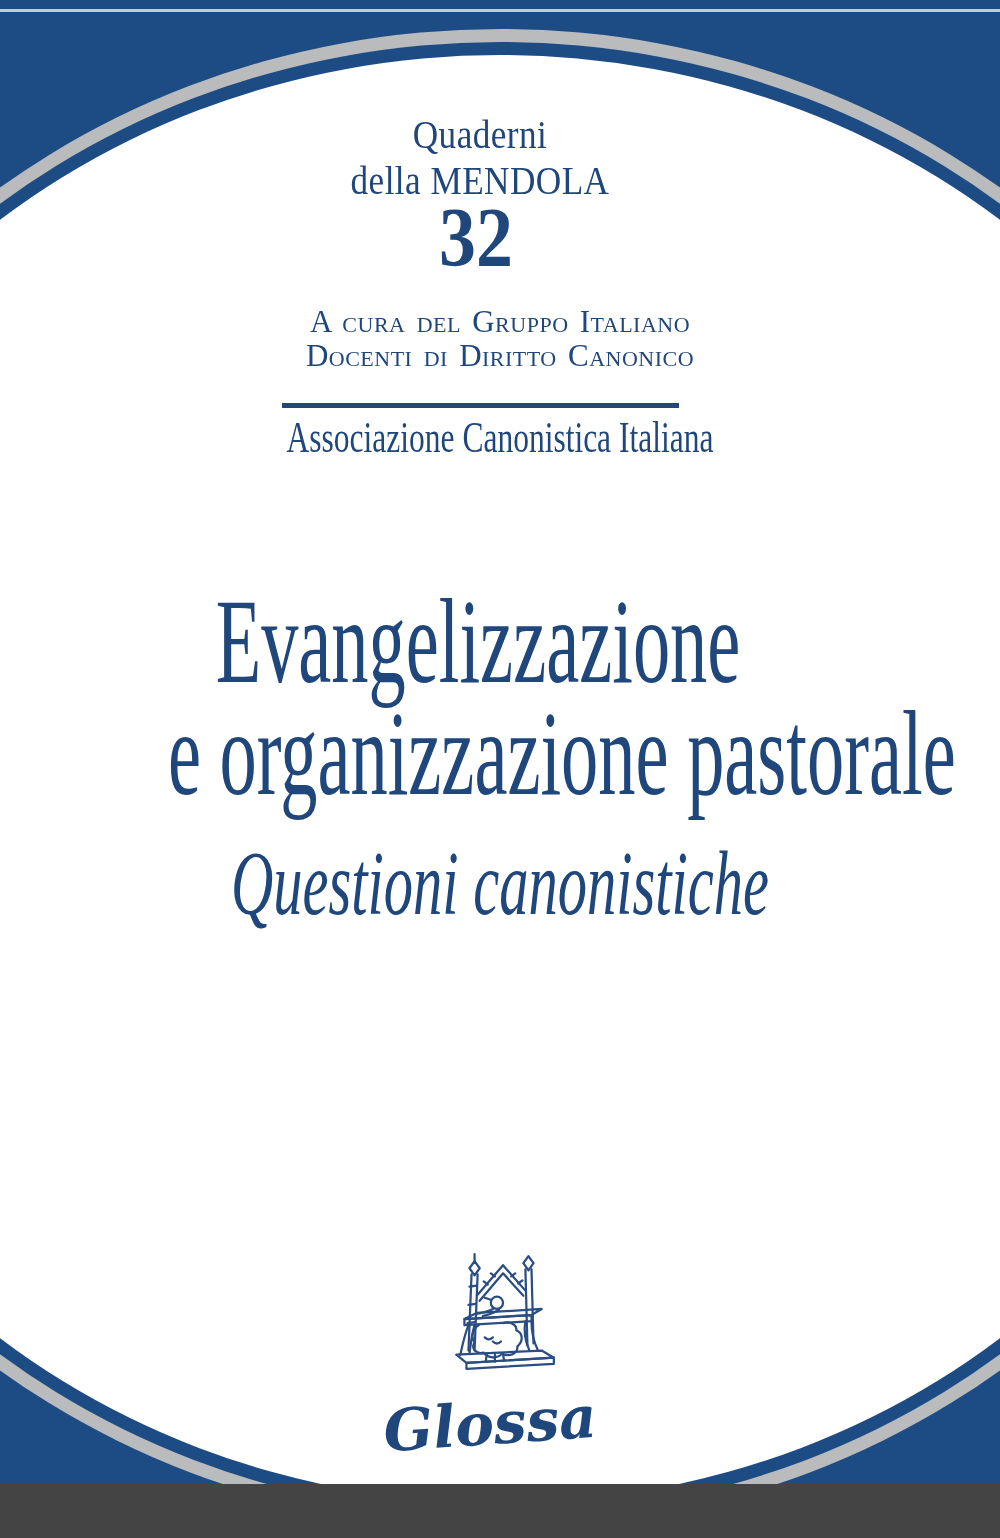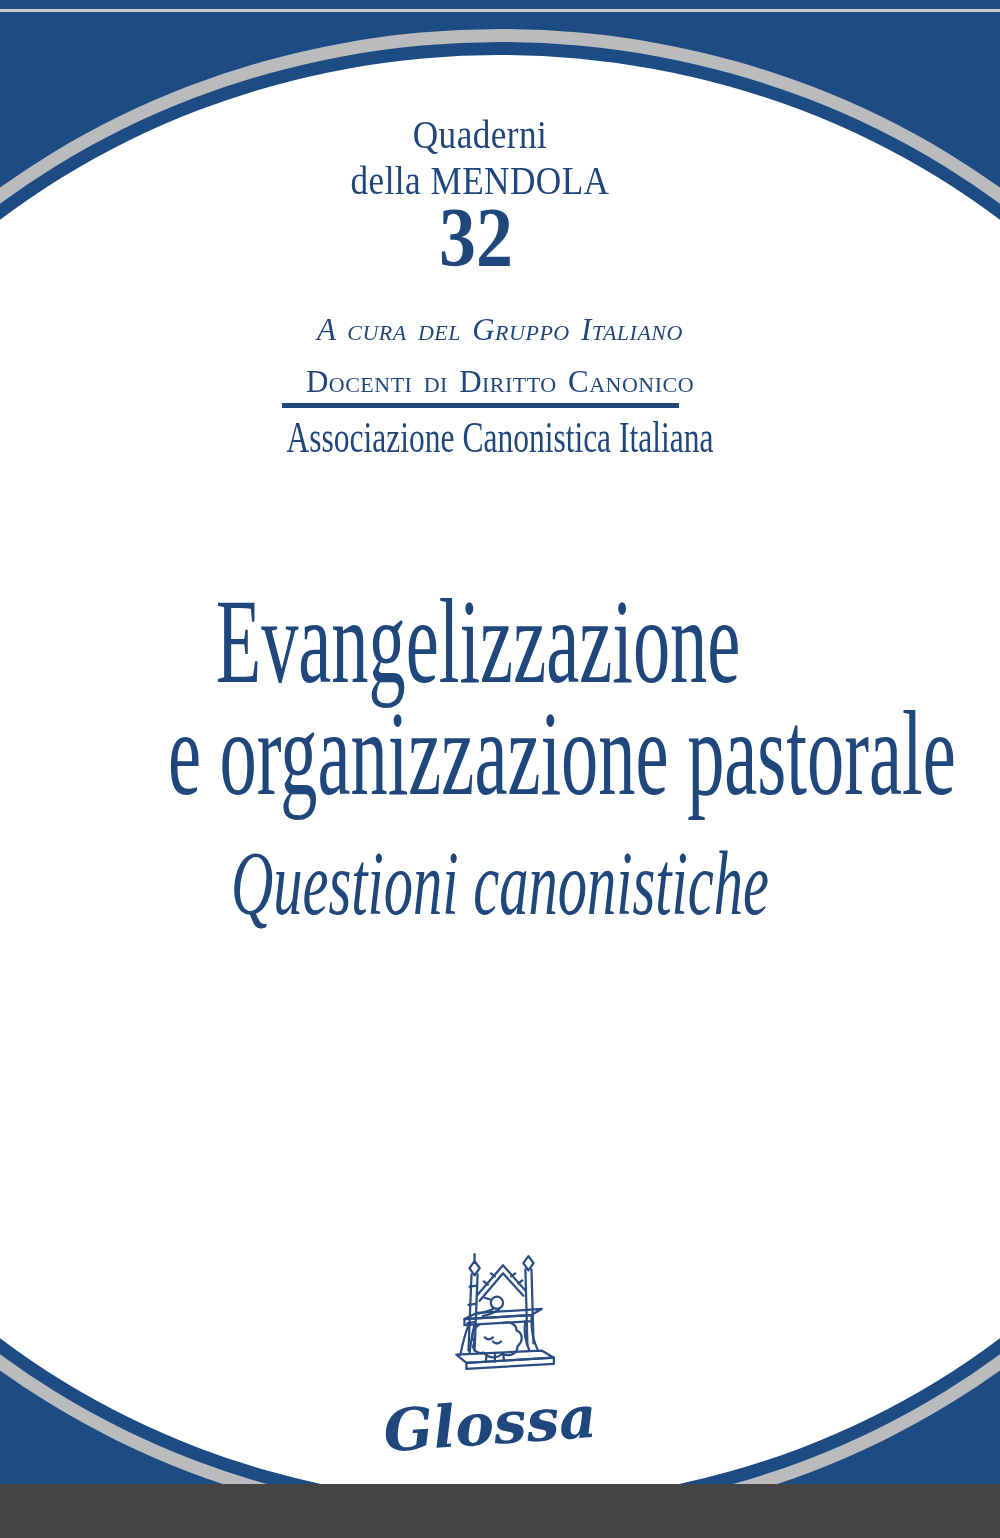--- a/index.html
+++ b/index.html
@@ -36,22 +36,22 @@
   }
   .series-number{
     top:196px;font-size:84px;line-height:84px;font-weight:bold;
     transform:translateX(-24px) scaleX(0.88);transform-origin:50% 0;
   }
   .curator{
     font-variant:small-caps;
     font-size:31px;line-height:36px;
     letter-spacing:0.5px;word-spacing:3px;
   }
-  .curator.l1{top:312px;font-style:italic;}
-  .curator.l2{top:364px;}
+  .curator.l1{top:304px;}
+  .curator.l2{top:338px;}
   .rule{
     position:absolute;left:282px;top:403px;width:397px;height:5px;
     background:var(--ink);
   }
   .association{
     top:412px;font-size:45px;line-height:51px;
     transform:scaleX(0.70);transform-origin:50% 0;
   }
   .book-title{
     top:586px;margin:0;font-weight:normal;

